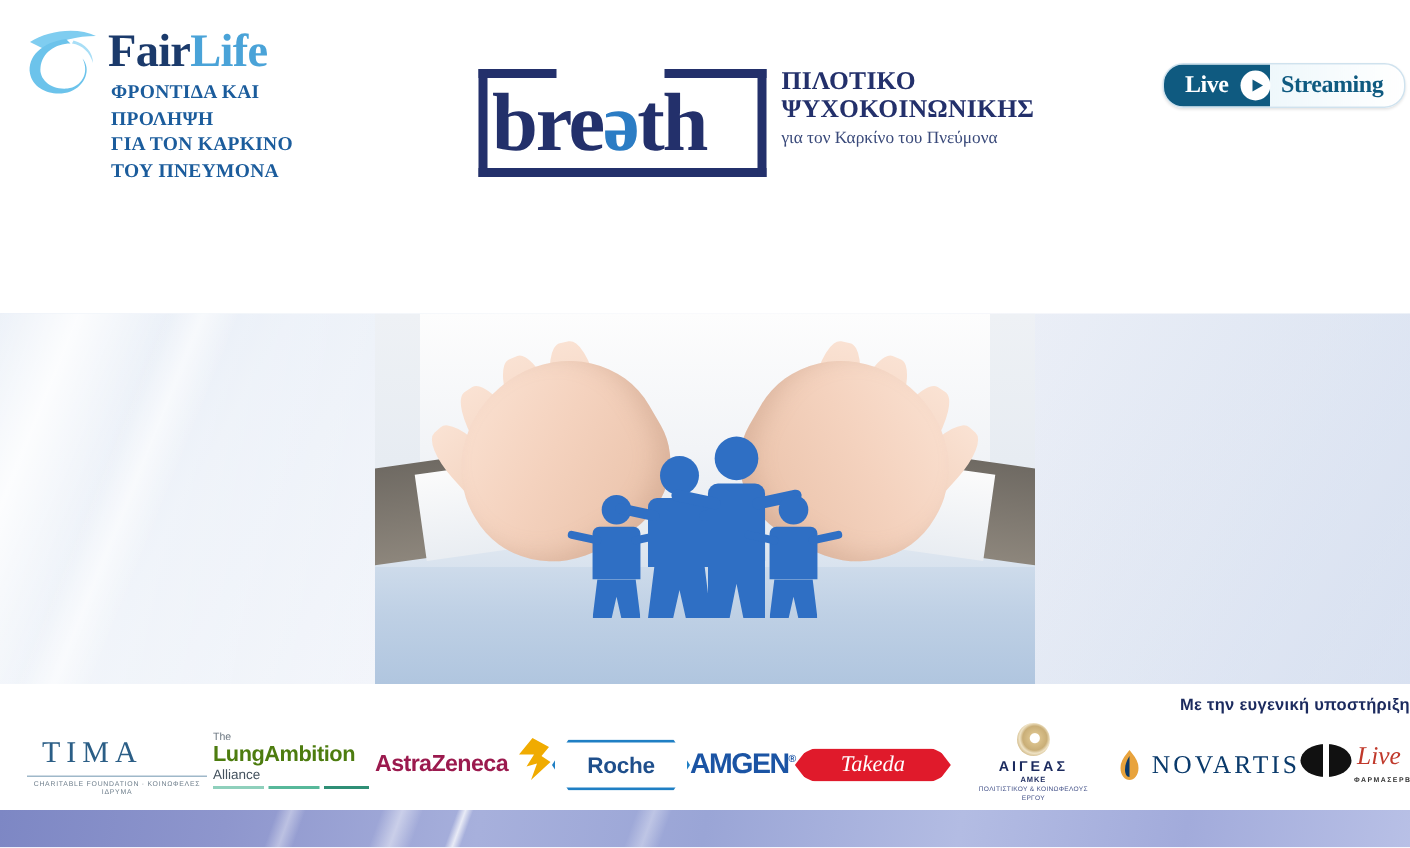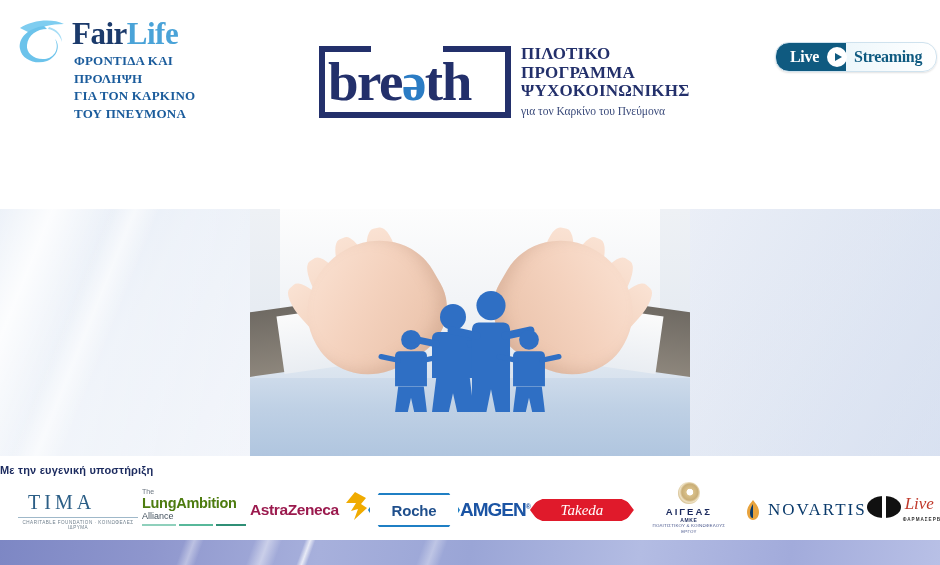--- a/index.html
+++ b/index.html
@@ -98,21 +98,21 @@
   .fig.skirt .body{width:42px;border-radius:6px 6px 0 0;}
   .fig.skirt .legs{width:42px;clip-path:polygon(10% 0,90% 0,100% 100%,60% 100%,50% 45%,40% 100%,0 100%);}
   .fig .arm{position:absolute;width:30px;height:7px;background:#2f6fc4;top:34px;border-radius:4px;}
   .fig .arm.lft{left:-22px;transform:rotate(12deg);}
   .fig .arm.rgt{right:-22px;transform:rotate(-12deg);}
   .fig.small{transform:scale(.76);transform-origin:bottom center;}
   .fig.tall{transform:scale(1.12);transform-origin:bottom center;}
 
   
   .sponsors{position:absolute;left:0;top:456px;width:940px;height:84px;background:#ffffff;}
-  .sup-title{position:absolute;left:0;top:8px;width:940px;text-align:left;
+  .sup-title{position:absolute;left:0;top:8px;width:940px;text-align:right;
     font-size:11px;font-weight:bold;color:#1b2a5e;letter-spacing:.2px;}
   .logo-row{position:absolute;left:0;top:26px;width:940px;height:56px;display:flex;align-items:center;justify-content:space-between;padding:0 14px;box-sizing:border-box;}
   .logo{display:flex;align-items:center;justify-content:center;height:52px;}
 
   .tima{position:relative;width:128px;height:46px;}
   .tima-w{position:absolute;left:14px;top:4px;font-size:20px;color:#2b5e86;font-family:"Liberation Serif",serif;letter-spacing:4px;}
   .tima-r1{position:absolute;left:4px;top:30px;width:120px;height:1px;background:#9fb8c9;}
   .tima-s{position:absolute;left:0;top:33px;width:128px;text-align:center;font-size:4.6px;color:#6f7f8c;letter-spacing:.5px;}
 
   .lung{position:relative;width:108px;height:44px;}
@@ -196,21 +196,20 @@
       <div class="bracket">
         <span class="bk-line bk-top-l"></span>
         <span class="bk-line bk-top-r"></span>
         <span class="bk-line bk-bot"></span>
         <span class="bk-line bk-left"></span>
         <span class="bk-line bk-right"></span>
         <div class="bk-word"><span>bre</span><span class="schwa">ə</span><span>th</span></div>
       </div>
       <div class="breath-txt">
         <div class="bt-line">ΠΙΛΟΤΙΚΟ</div>
-        <div class="bt-line">ΠΡΟΓΡΑΜΜΑ</div>
         <div class="bt-line">ΨΥΧΟΚΟΙΝΩΝΙΚΗΣ</div>
         <div class="bt-sub">για τον Καρκίνο του Πνεύμονα</div>
       </div>
     </div>
 
     <div class="live-badge">
       <span class="lb-live">Live</span>
       <span class="lb-play">
           <i></i>
         </span>

